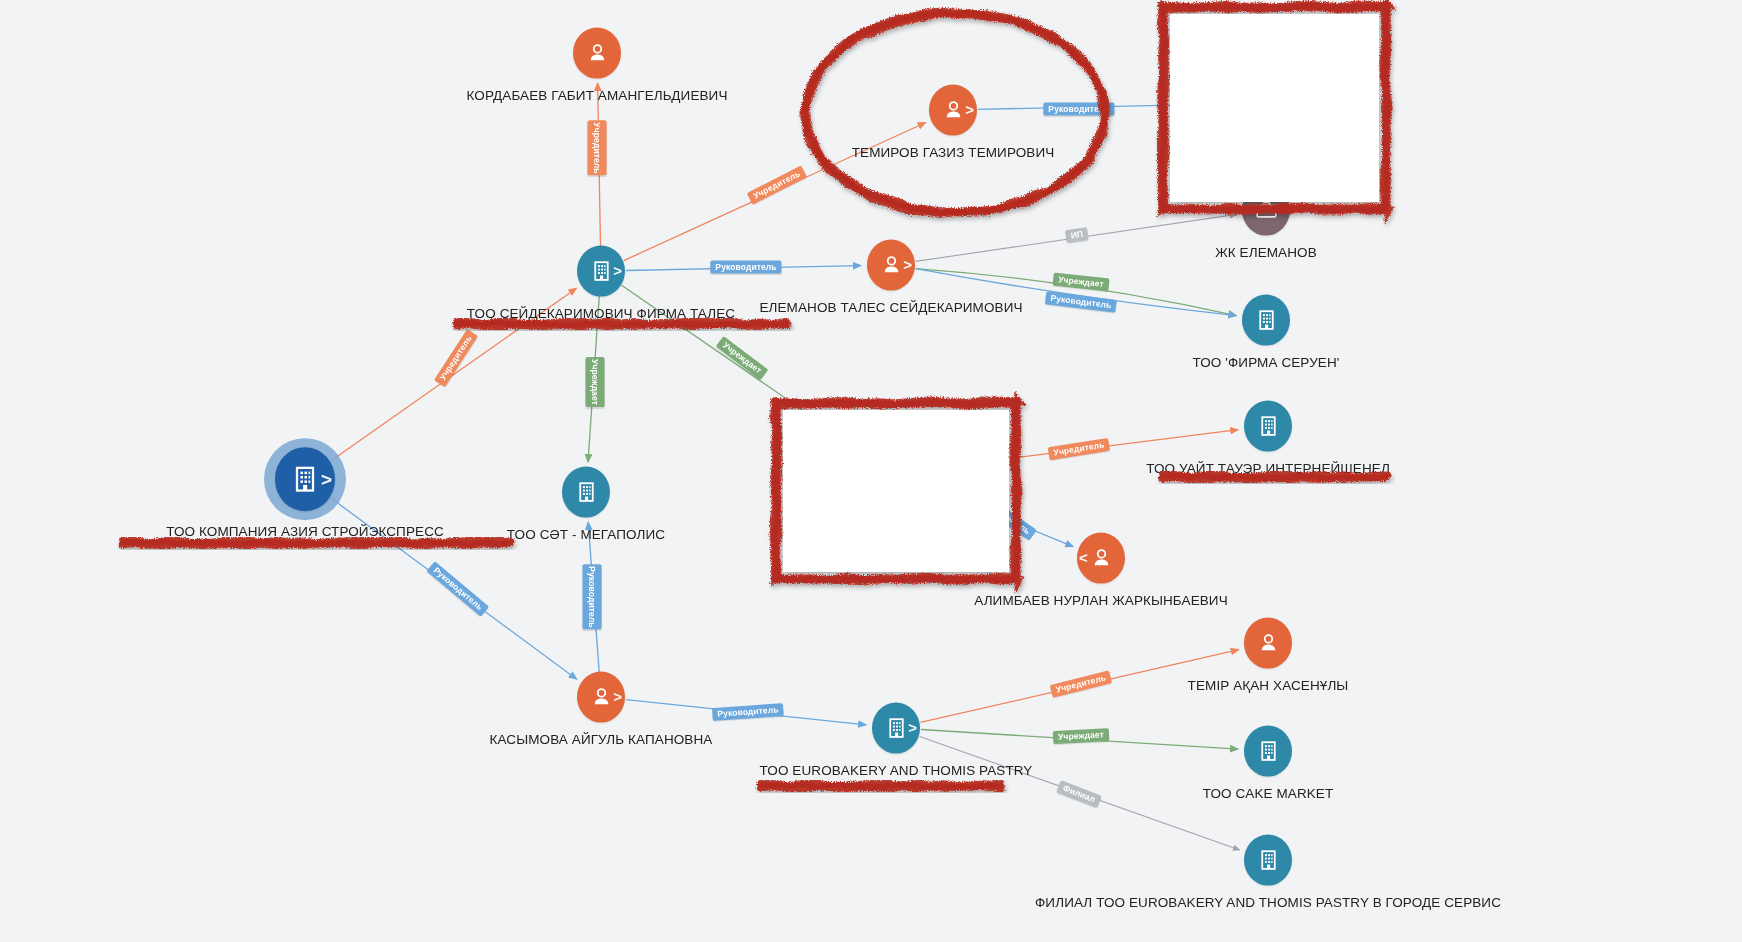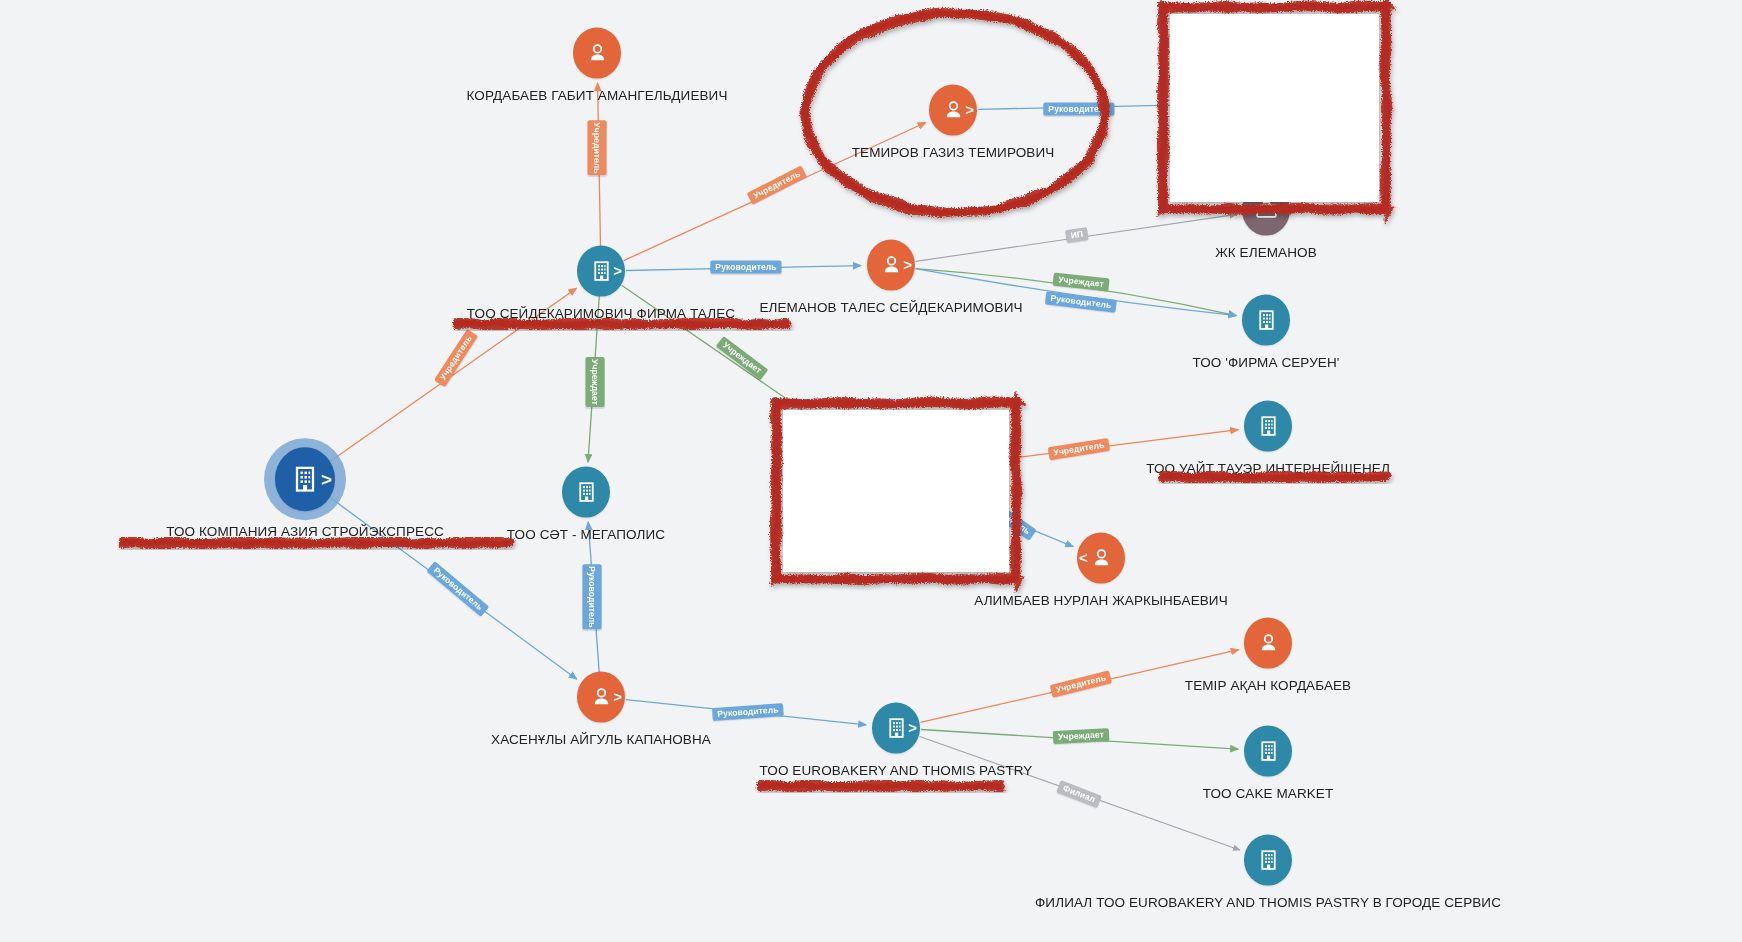--- a/index.html
+++ b/index.html
@@ -293,21 +293,21 @@
       <div class="node-caption" style="left: 1101px; top: 593px; transform: translateX(-50%);">АЛИМБАЕВ НУРЛАН ЖАРКЫНБАЕВИЧ</div>
       <div class="node person" style="left: 601px; top: 697px;">
         <div class="bubble" style="width: 48px; height: 50.88px;">
           <svg width="25" height="25" viewBox="0 0 24 24">
       <circle cx="12" cy="8" r="3.6" fill="none" stroke="#fff" stroke-width="1.7"></circle>
       <path d="M5.5 19c0-3.6 2.9-5.6 6.5-5.6s6.5 2 6.5 5.6" fill="#fff"></path>
     </svg>
           <span class="chev" style="font-size: 15px; right: 3px; top: 50%; transform: translateY(-50%);">&gt;</span>
         </div>
       </div>
-      <div class="node-caption" style="left: 601px; top: 732px; transform: translateX(-50%);">ХАСЕНҰЛЫ АЙГУЛЬ КАПАНОВНА</div>
+      <div class="node-caption" style="left: 601px; top: 732px; transform: translateX(-50%);">КАСЫМОВА АЙГУЛЬ КАПАНОВНА</div>
       <div class="node company" style="left: 896px; top: 728px;">
         <div class="bubble" style="width: 48px; height: 50.88px;">
           <svg width="25" height="25" viewBox="0 0 24 24">
     <rect x="6" y="3.5" width="12" height="17" fill="none" stroke="#fff" stroke-width="1.7"></rect>
     <g fill="#fff">
       <rect x="8.6" y="6.3" width="1.9" height="1.9"></rect>
               <rect x="11.6" y="6.3" width="1.9" height="1.9"></rect>
               <rect x="14.6" y="6.3" width="1.3" height="1.9"></rect>
       <rect x="8.6" y="9.6" width="1.9" height="1.9"></rect>
               <rect x="11.6" y="9.6" width="1.9" height="1.9"></rect>
@@ -323,21 +323,21 @@
       </div>
       <div class="node-caption" style="left: 896px; top: 763px; transform: translateX(-50%);">ТОО EUROBAKERY AND THOMIS PASTRY</div>
       <div class="node person" style="left: 1268px; top: 643px;">
         <div class="bubble" style="width: 48px; height: 50.88px;">
           <svg width="25" height="25" viewBox="0 0 24 24">
       <circle cx="12" cy="8" r="3.6" fill="none" stroke="#fff" stroke-width="1.7"></circle>
       <path d="M5.5 19c0-3.6 2.9-5.6 6.5-5.6s6.5 2 6.5 5.6" fill="#fff"></path>
     </svg>
         </div>
       </div>
-      <div class="node-caption" style="left: 1268px; top: 678px; transform: translateX(-50%);">ТЕМІР АҚАН КОРДАБАЕВ</div>
+      <div class="node-caption" style="left: 1268px; top: 678px; transform: translateX(-50%);">ТЕМІР АҚАН ХАСЕНҰЛЫ</div>
       <div class="node company" style="left: 1268px; top: 751px;">
         <div class="bubble" style="width: 48px; height: 50.88px;">
           <svg width="25" height="25" viewBox="0 0 24 24">
     <rect x="6" y="3.5" width="12" height="17" fill="none" stroke="#fff" stroke-width="1.7"></rect>
     <g fill="#fff">
       <rect x="8.6" y="6.3" width="1.9" height="1.9"></rect>
               <rect x="11.6" y="6.3" width="1.9" height="1.9"></rect>
               <rect x="14.6" y="6.3" width="1.3" height="1.9"></rect>
       <rect x="8.6" y="9.6" width="1.9" height="1.9"></rect>
               <rect x="11.6" y="9.6" width="1.9" height="1.9"></rect>

